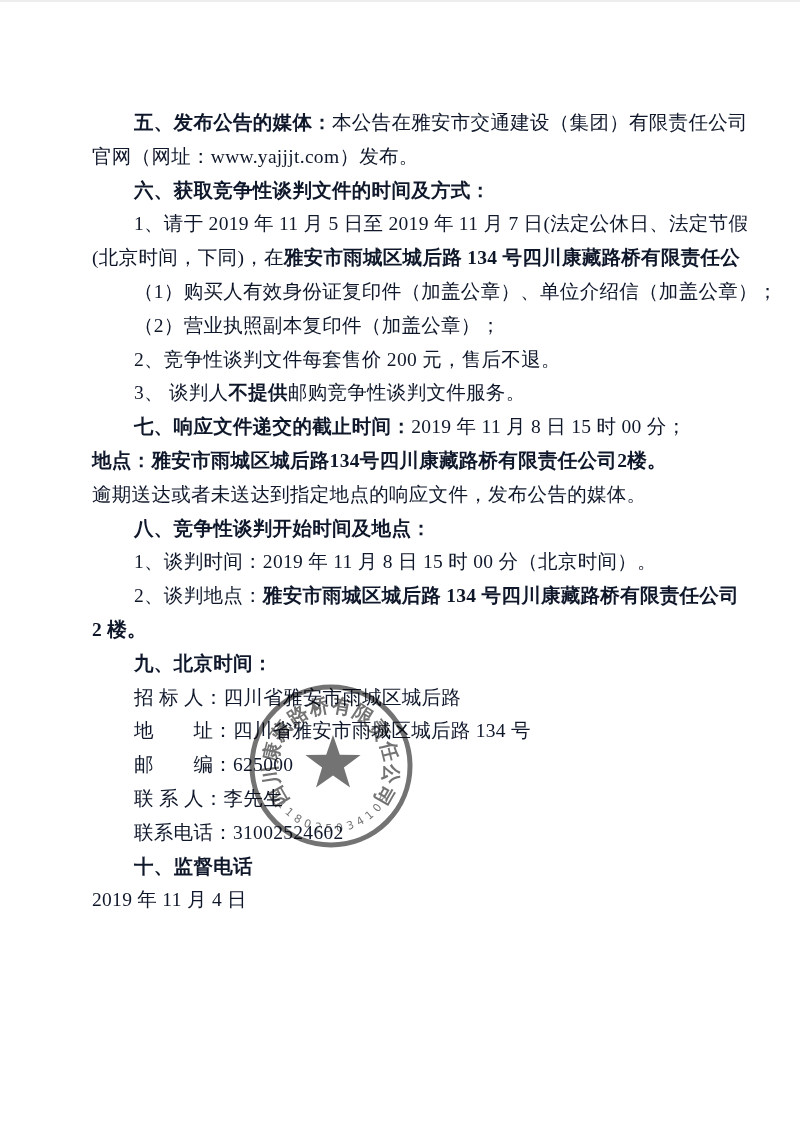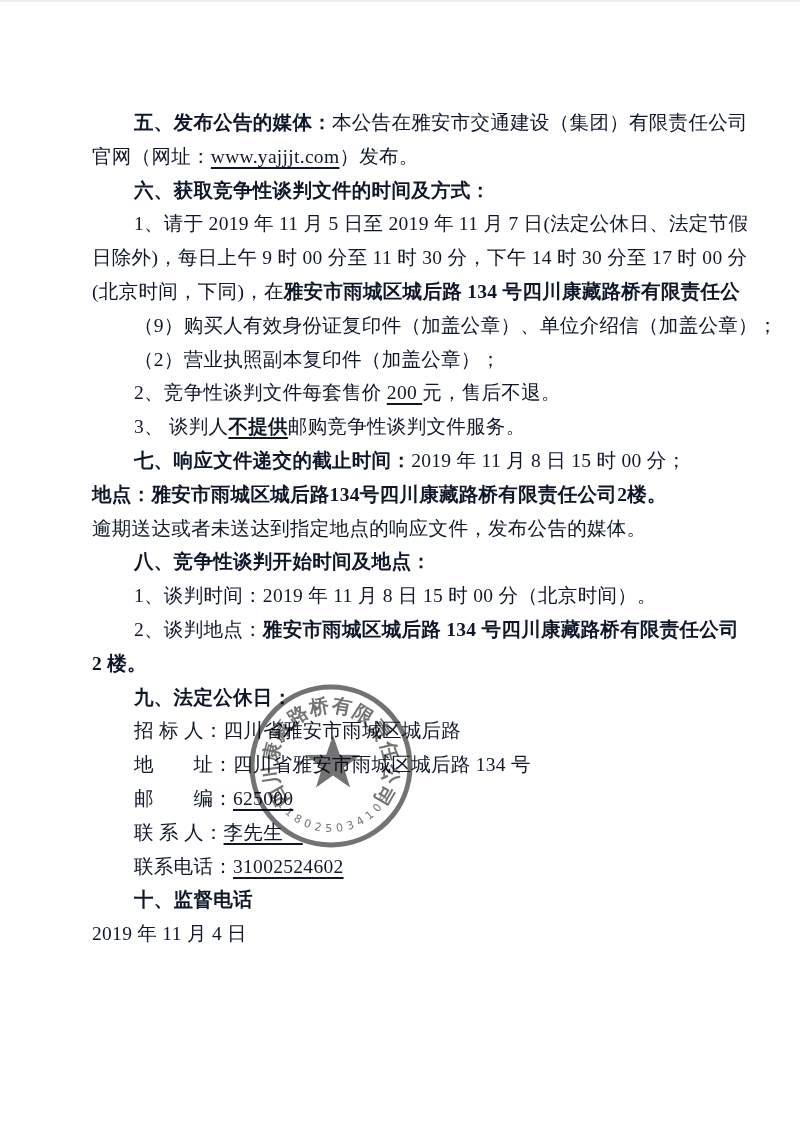--- a/index.html
+++ b/index.html
@@ -21,21 +21,21 @@
   }
   .line{
     font-size:19.5px;
     line-height:33.8px;
     letter-spacing:0.3px;
     white-space:nowrap;
   }
   .line.indent{padding-left:42px;}
   .line.right{}
   .b{font-weight:700;}
-  .u{text-decoration:underline;text-underline-offset:4px;text-decoration-thickness:1.5px;}
+  .u{text-underline-offset:4px;text-decoration-thickness:1.5px;}
   .stamp{
     position:absolute;left:236px;top:671px;
     width:190px;height:190px;
     opacity:0.82;
     mix-blend-mode:multiply;
   }
   .seal-company{
     font-size:19.5px;font-weight:700;letter-spacing:1px;
     font-family:"Liberation Serif","DejaVu Serif",serif;
   }
@@ -48,34 +48,33 @@
 <body>
 
 <div class="page">
   <div class="edge-top"></div>
 
   <div class="doc-body">
       <div class="line indent"><span class="b">五、发布公告的媒体：</span><span class="">本公告在雅安市交通建设（集团）有限责任公司</span></div>
       <div class="line"><span class="">官网（网址：</span><span class=" u">www.yajjjt.com</span><span class="">）发布。</span></div>
       <div class="line indent"><span class="b">六、获取竞争性谈判文件的时间及方式：</span></div>
       <div class="line indent"><span class="">1、请于 2019 年 11 月 5 日至 2019 年 11 月 7 日(法定公休日、法定节假</span></div>
-      <div class="line"><span class="">日除外)，每日上午 9 时 00 分至 11 时 30 分，下午 14 时 30 分至 17 时 00 分</span></div>
       <div class="line"><span class="">(北京时间，下同)，在</span><span class="b">雅安市雨城区城后路 134 号四川康藏路桥有限责任公</span></div>
-      <div class="line indent"><span class="">（9）购买人有效身份证复印件（加盖公章）、单位介绍信（加盖公章）；</span></div>
+      <div class="line indent"><span class="">（1）购买人有效身份证复印件（加盖公章）、单位介绍信（加盖公章）；</span></div>
       <div class="line indent"><span class="">（2）营业执照副本复印件（加盖公章）；</span></div>
       <div class="line indent"><span class="">2、竞争性谈判文件每套售价 </span><span class=" u">200 </span><span class="">元，售后不退。</span></div>
       <div class="line indent"><span class="">3、 谈判人</span><span class="b u">不提供</span><span class="">邮购竞争性谈判文件服务。</span></div>
       <div class="line indent"><span class="b">七、响应文件递交的截止时间：</span><span class="">2019 年 11 月 8 日 15 时 00 分；</span></div>
       <div class="line"><span class="b">地点：雅安市雨城区城后路134号四川康藏路桥有限责任公司2楼。</span></div>
       <div class="line"><span class="">逾期送达或者未送达到指定地点的响应文件，发布公告的媒体。</span></div>
       <div class="line indent"><span class="b">八、竞争性谈判开始时间及地点：</span></div>
       <div class="line indent"><span class="">1、谈判时间：2019 年 11 月 8 日 15 时 00 分（北京时间）。</span></div>
       <div class="line indent"><span class="">2、谈判地点：</span><span class="b">雅安市雨城区城后路 134 号四川康藏路桥有限责任公司</span></div>
       <div class="line"><span class="b">2 楼。</span></div>
-      <div class="line indent"><span class="b">九、法定公休日：</span></div>
+      <div class="line indent"><span class="b">九、北京时间：</span></div>
       <div class="line indent"><span class="">招 标 人：四川省雅安市雨城区城后路</span></div>
       <div class="line indent"><span class="">地　　址：四川省雅安市雨城区城后路 134 号</span></div>
       <div class="line indent"><span class="">邮　　编：</span><span class=" u">625000</span></div>
       <div class="line indent"><span class="">联 系 人：</span><span class=" u">李先生　</span></div>
       <div class="line indent"><span class="">联系电话：</span><span class=" u">31002524602</span></div>
       <div class="line indent"><span class="b">十、监督电话</span></div>
       <div class="line right"><span class="">2019 年 11 月 4 日</span></div>
     </div>
 
   <svg class="stamp" viewBox="0 0 190 190" aria-hidden="true">

